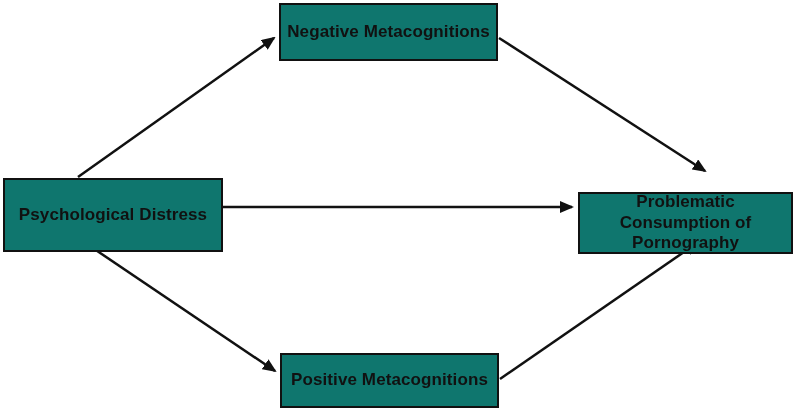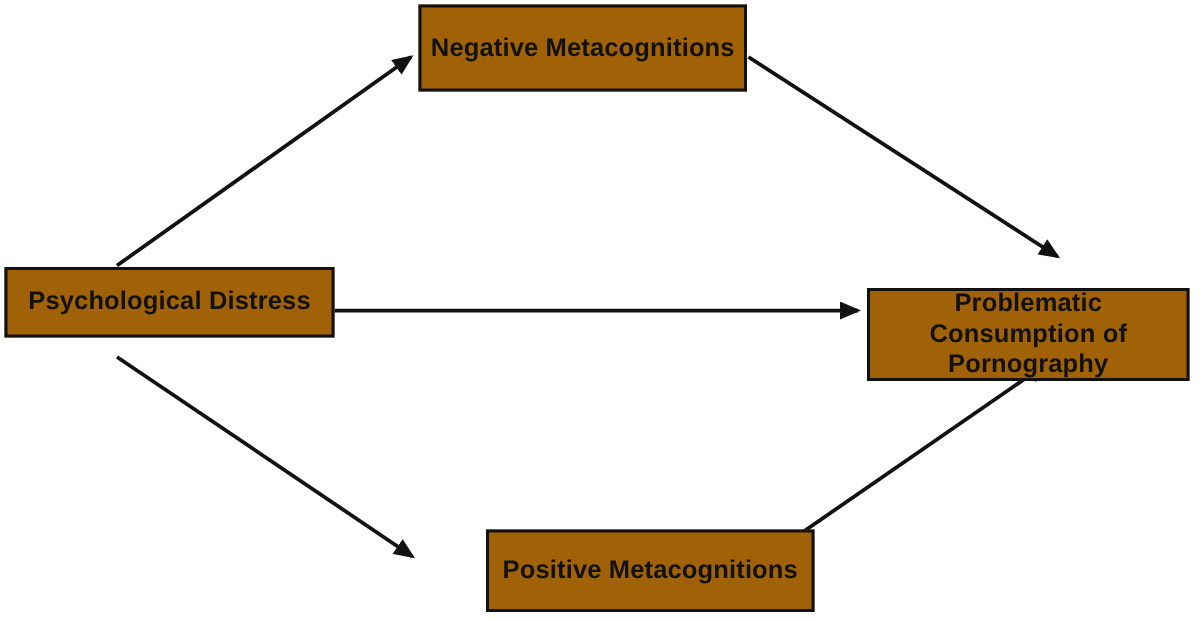--- a/index.html
+++ b/index.html
@@ -22,37 +22,37 @@
     width: 800px;
     height: 414px;
   }
   .arrow-layer line {
     stroke: #111111;
     stroke-width: 2.5;
   }
   .node {
     position: absolute;
     box-sizing: border-box;
-    background: #a16207;
+    background: #0f766e;
     border: 2.5px solid #111111;
     display: flex;
     align-items: center;
     justify-content: center;
     text-align: center;
   }
   .node .label {
     font-weight: bold;
     font-size: 17px;
     line-height: 1.22;
     color: #111111;
     letter-spacing: 0.1px;
   }
-  .node-distress      { left: 3px;   top: 178px; width: 220px; height: 47px; }
+  .node-distress      { left: 3px;   top: 178px; width: 220px; height: 74px; }
   .node-negative      { left: 279px; top: 3px;   width: 219px; height: 58px; }
-  .node-positive      { left: 280px; top: 353px; width: 219px; height: 55px; margin-left: 44px; }
+  .node-positive      { left: 280px; top: 353px; width: 219px; height: 55px; }
   .node-problematic   { left: 578px; top: 192px; width: 215px; height: 62px; }
   .node-problematic .label { max-width: 200px; }
 </style>
 </head>
 <body>
 
 <div class="canvas">
 
   <svg class="arrow-layer" width="800" height="414" viewBox="0 0 800 414" xmlns="http://www.w3.org/2000/svg">
     <defs>

